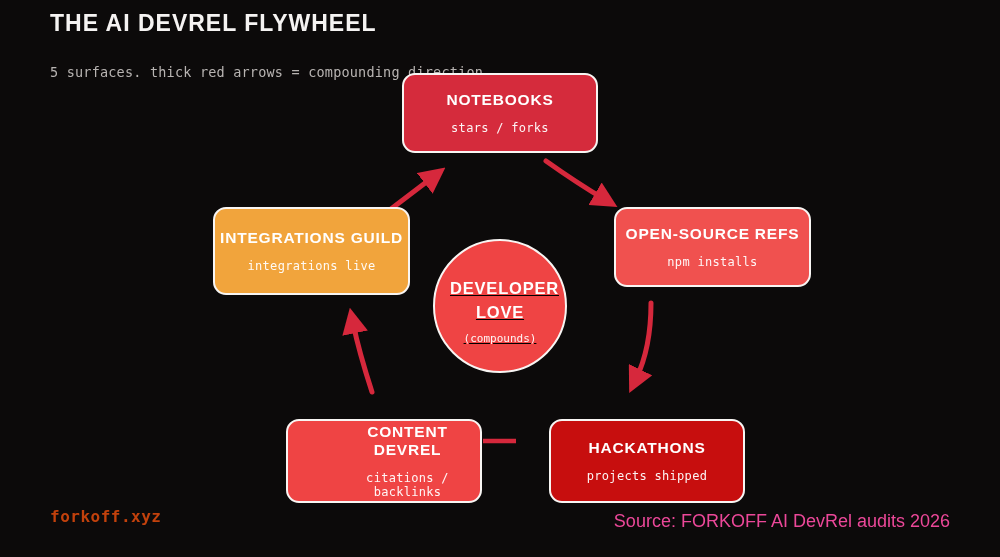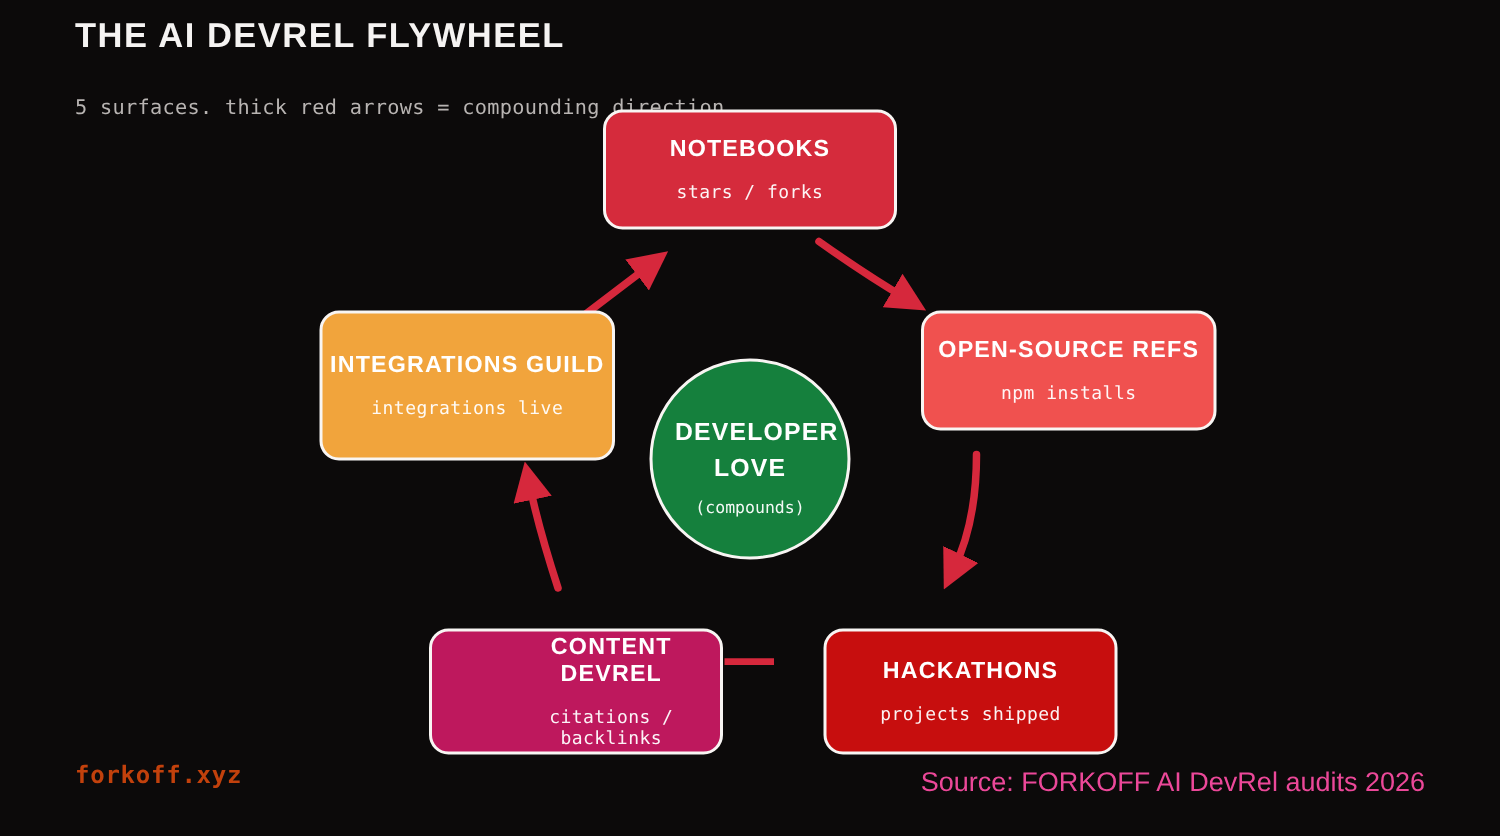--- a/index.html
+++ b/index.html
@@ -37,21 +37,21 @@
     color: #ffffff; font-weight: 800; font-size: 15.5px;
     letter-spacing: 0.8px;
   }
   .node .node-sublabel {
     color: rgba(255,255,255,0.95); font-size: 12px;
     font-family: "DejaVu Sans Mono", monospace;
     letter-spacing: 0.3px;
   }
 
   .node-notebooks      { left: 402px; top: 73px;  width: 196px; height: 80px; align-items: center; }
-  .node-integrations   { left: 213px; top: 207px; width: 197px; height: 100px; }
+  .node-integrations   { left: 213px; top: 207px; width: 197px; height: 88px; }
   .node-opensource     { left: 589px; top: 207px; width: 197px; height: 80px; margin-left: 25px; }
   .node-content        { left: 286px; top: 419px; width: 196px; height: 84px; }
   .node-hackathons     { left: 517px; top: 419px; width: 196px; height: 84px; margin-left: 32px; }
 
   .hub {
     position: absolute; left: 433px; top: 239px;
     width: 134px; height: 134px;
     border: 2.5px solid #f8f5f3; border-radius: 50%;
     display: flex; flex-direction: column;
     align-items: center; justify-content: center;
@@ -111,31 +111,31 @@
   <div class="node node-integrations" style="background-color: rgb(241, 164, 60);">
     <div class="node-label">INTEGRATIONS GUILD</div>
     <div class="node-sublabel">integrations live</div>
   </div>
 
   <div class="node node-opensource" style="background-color: rgb(240, 81, 79);">
     <div class="node-label">OPEN-SOURCE REFS</div>
     <div class="node-sublabel">npm installs</div>
   </div>
 
-  <div class="node node-content" style="background-color: #be185d; padding-left: 47px;">
+  <div class="node node-content" style="background-color: #ef4444; padding-left: 47px;">
     <div class="node-label">CONTENT DEVREL</div>
     <div class="node-sublabel">citations / backlinks</div>
   </div>
 
   <div class="node node-hackathons" style="background-color: rgb(199, 14, 14);">
     <div class="node-label">HACKATHONS</div>
     <div class="node-sublabel">projects shipped</div>
   </div>
 
-  <div class="hub" style="background-color: #15803d;">
+  <div class="hub" style="background-color: #ef4444; text-decoration: underline;">
     <div class="hub-label">DEVELOPER LOVE</div>
     <div class="hub-sublabel">(compounds)</div>
   </div>
 
   <div class="footer-left" style="color: #c2410c;">forkoff.xyz</div>
   <div class="footer-right">Source: FORKOFF AI DevRel audits 2026</div>
 
 </div>
 
 </body></html>

